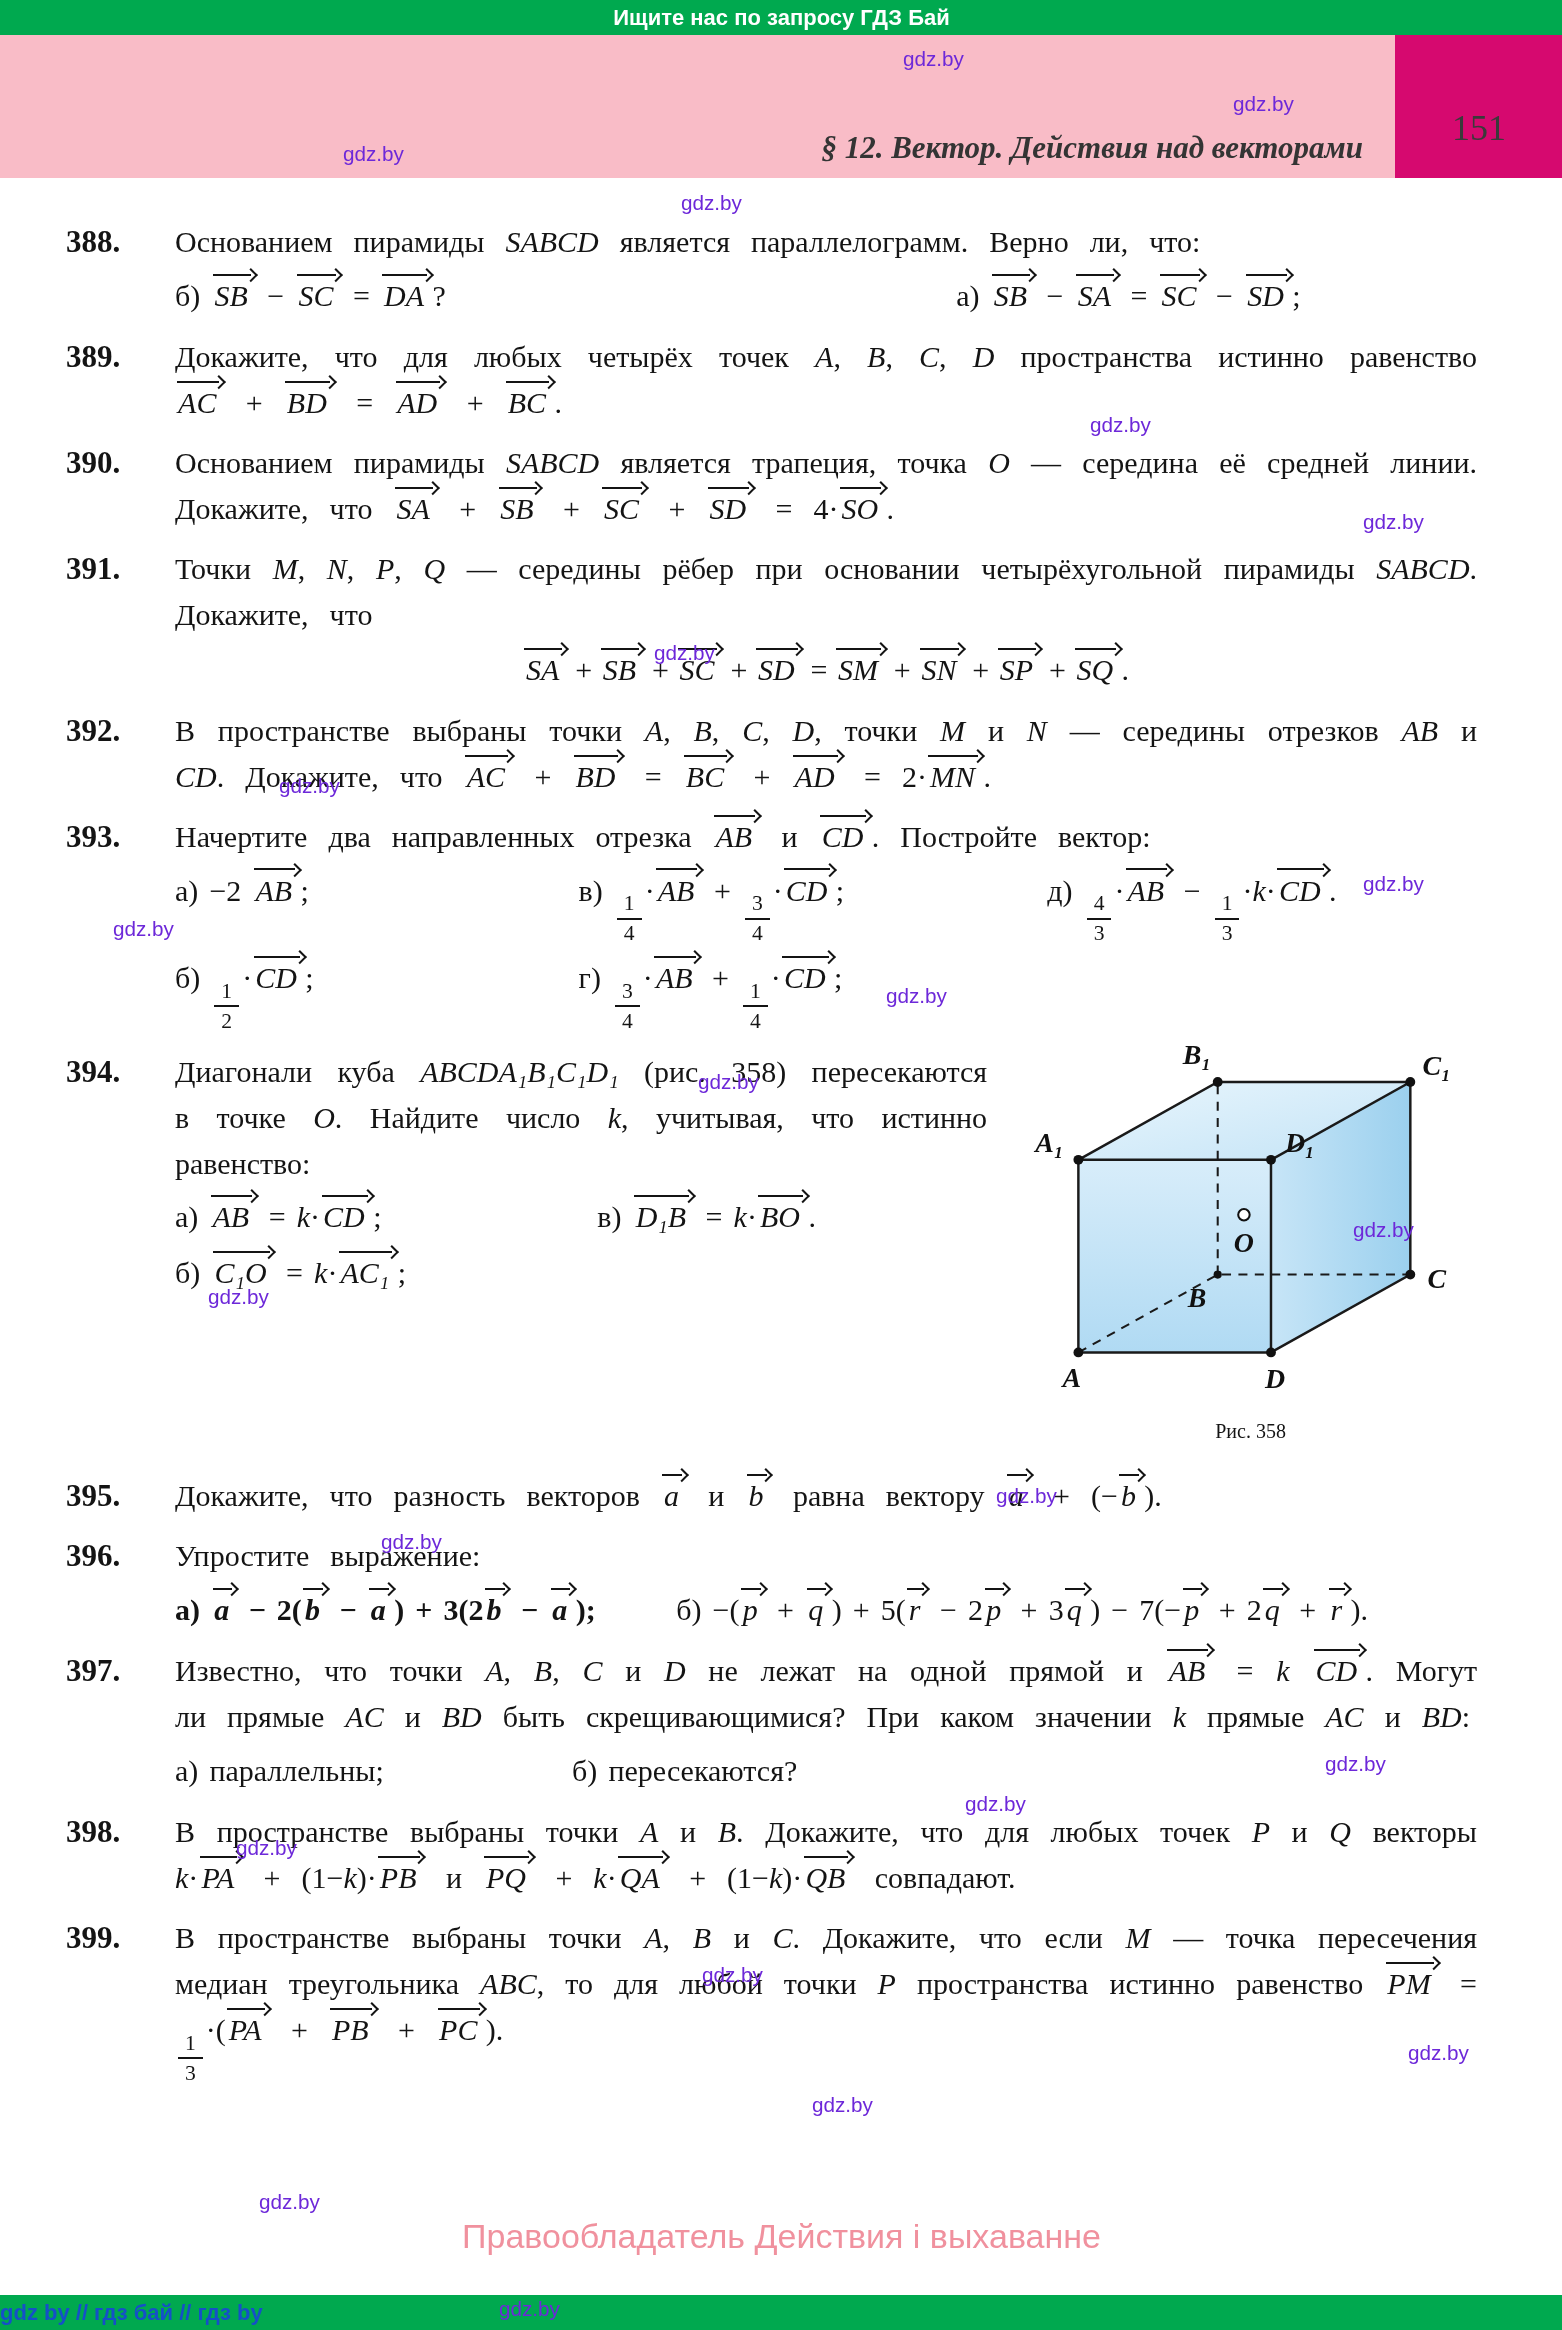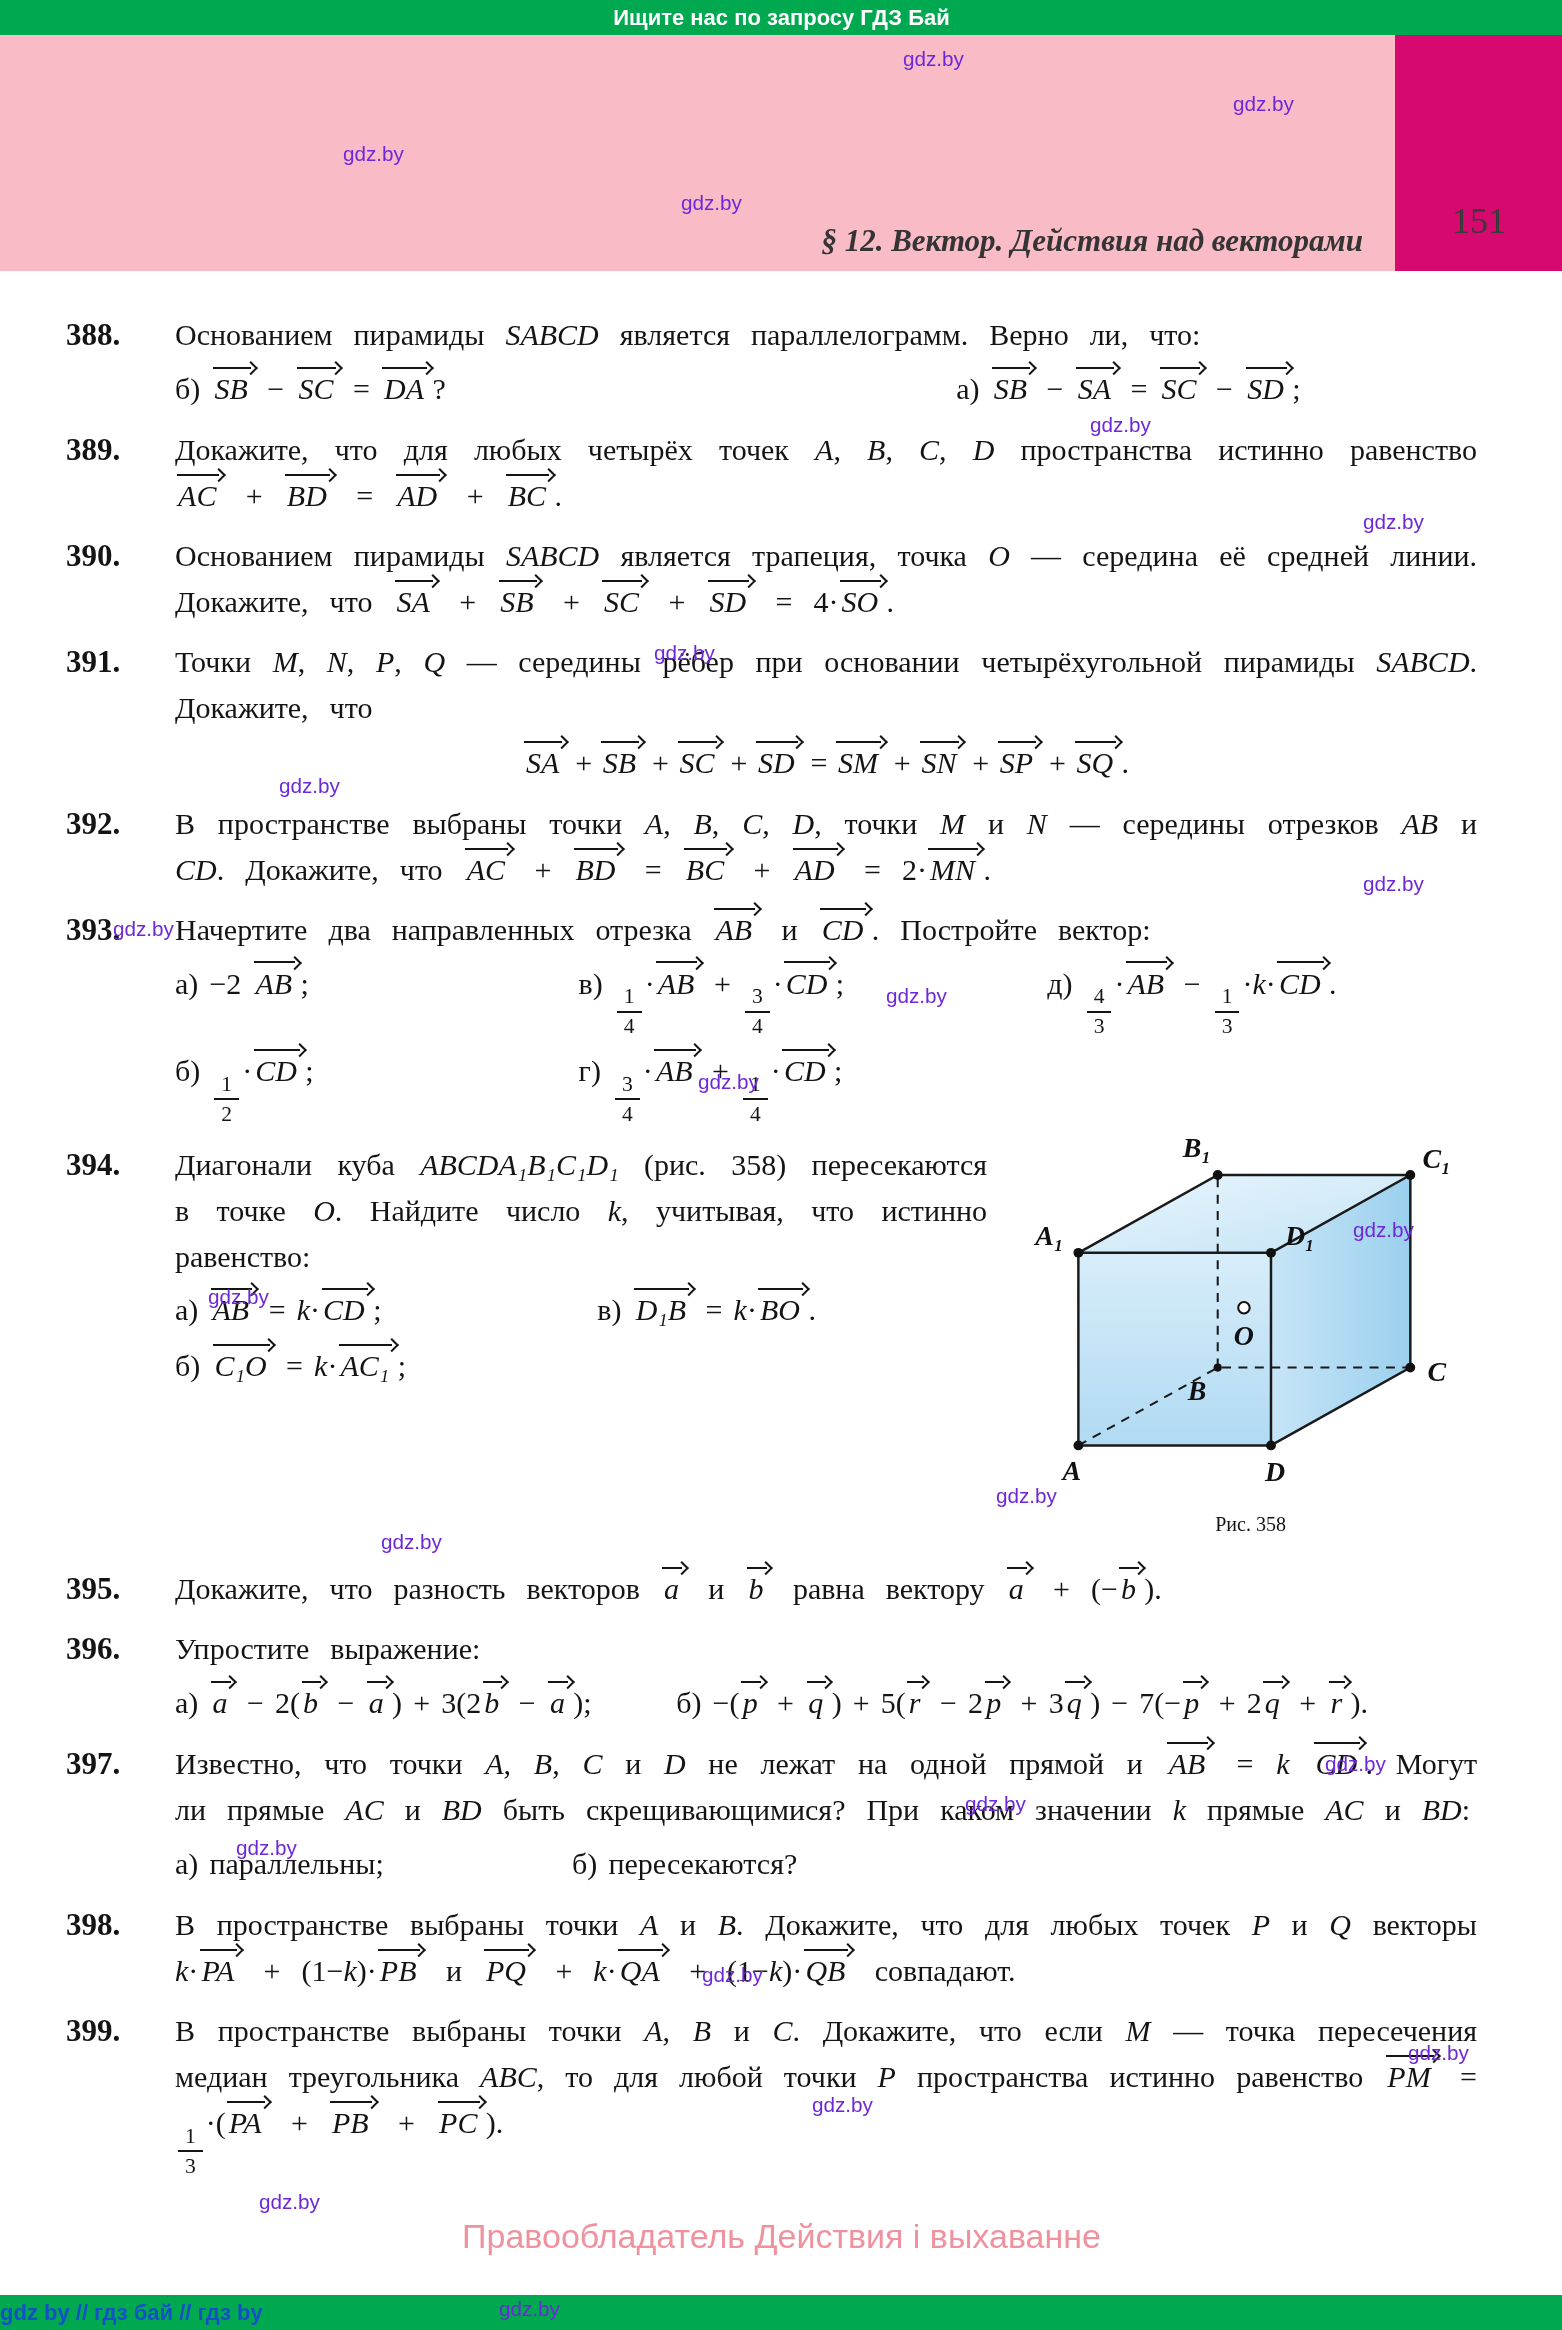--- a/index.html
+++ b/index.html
@@ -20,41 +20,41 @@
   .topbar{
     height:35px;background:var(--green);display:flex;align-items:center;justify-content:center;
     font:700 22px "Liberation Sans","DejaVu Sans",sans-serif;color:#ffffff;
   }
   .bottombar{
     position:absolute;left:0;right:0;bottom:0;height:35px;background:var(--green);
     display:flex;align-items:center;justify-content:flex-start;
     font:600 22px "Liberation Sans","DejaVu Sans",sans-serif;color:var(--link-blue);
   }
   
-  .band{position:relative;height:236px;background:var(--pink);}
+  .band{position:relative;height:143px;background:var(--pink);}
   .section-title{
     position:absolute;right:200px;bottom:12.2px;font-style:italic;font-weight:700;font-size:31px;color:#343434;
   }
   .pagenum-box{
     position:absolute;top:0;right:0;bottom:0;width:168px;background:var(--magenta);
     display:flex;align-items:flex-end;justify-content:center;padding-bottom:29px;
   }
   .pagenum-box span{font-size:36px;color:#3a3a3a;}
   
   main{padding:41px 86px 0 66px;}
   .problem{display:flex;margin-bottom:13.8px;}
   .pnum{flex:0 0 109px;font-weight:700;font-size:31px;line-height:46px;}
   .pbody{flex:1 1 auto;font-size:30px;line-height:46px;min-width:0;}
   .pline{text-align:justify;word-spacing:0.45em;}
   .cline{text-align:center;padding:9.2px 0 1.5px;}
   .opts{display:flex;align-items:baseline;padding:7.7px 0 1.5px;word-spacing:0.12em;}
   .opts .cell{flex:1 1 auto;min-width:0;}
   .opts .c0{flex:0 0 40%;}
   .o2f .c0{flex:0 0 52%;}
-  .o2w .c0{flex:0 0 38.5%;}
+  .o2w .c0{flex:0 0 38.5%;font-weight:bold;}
   .o2n .c0{flex:0 0 30.5%;}
   .o3 .c0{flex:0 0 31%;}
   .o3 .c1{flex:0 0 36%;}
   .clear{clear:both;}
   i{font-style:italic;}
   
   .vec{position:relative;display:inline-block;font-style:italic;padding:2.3px 8.4px 0 3.1px;margin-top:3.8px;line-height:1.05;white-space:nowrap;}
   .vec::before{content:"";position:absolute;left:1.5px;right:5.4px;top:-3.8px;border-top:2.3px solid var(--ink);}
   .vec::after{content:"";position:absolute;right:0.8px;top:-7.7px;width:7.7px;height:7.7px;
     border-top:2.3px solid var(--ink);border-right:2.3px solid var(--ink);transform:rotate(45deg);}

